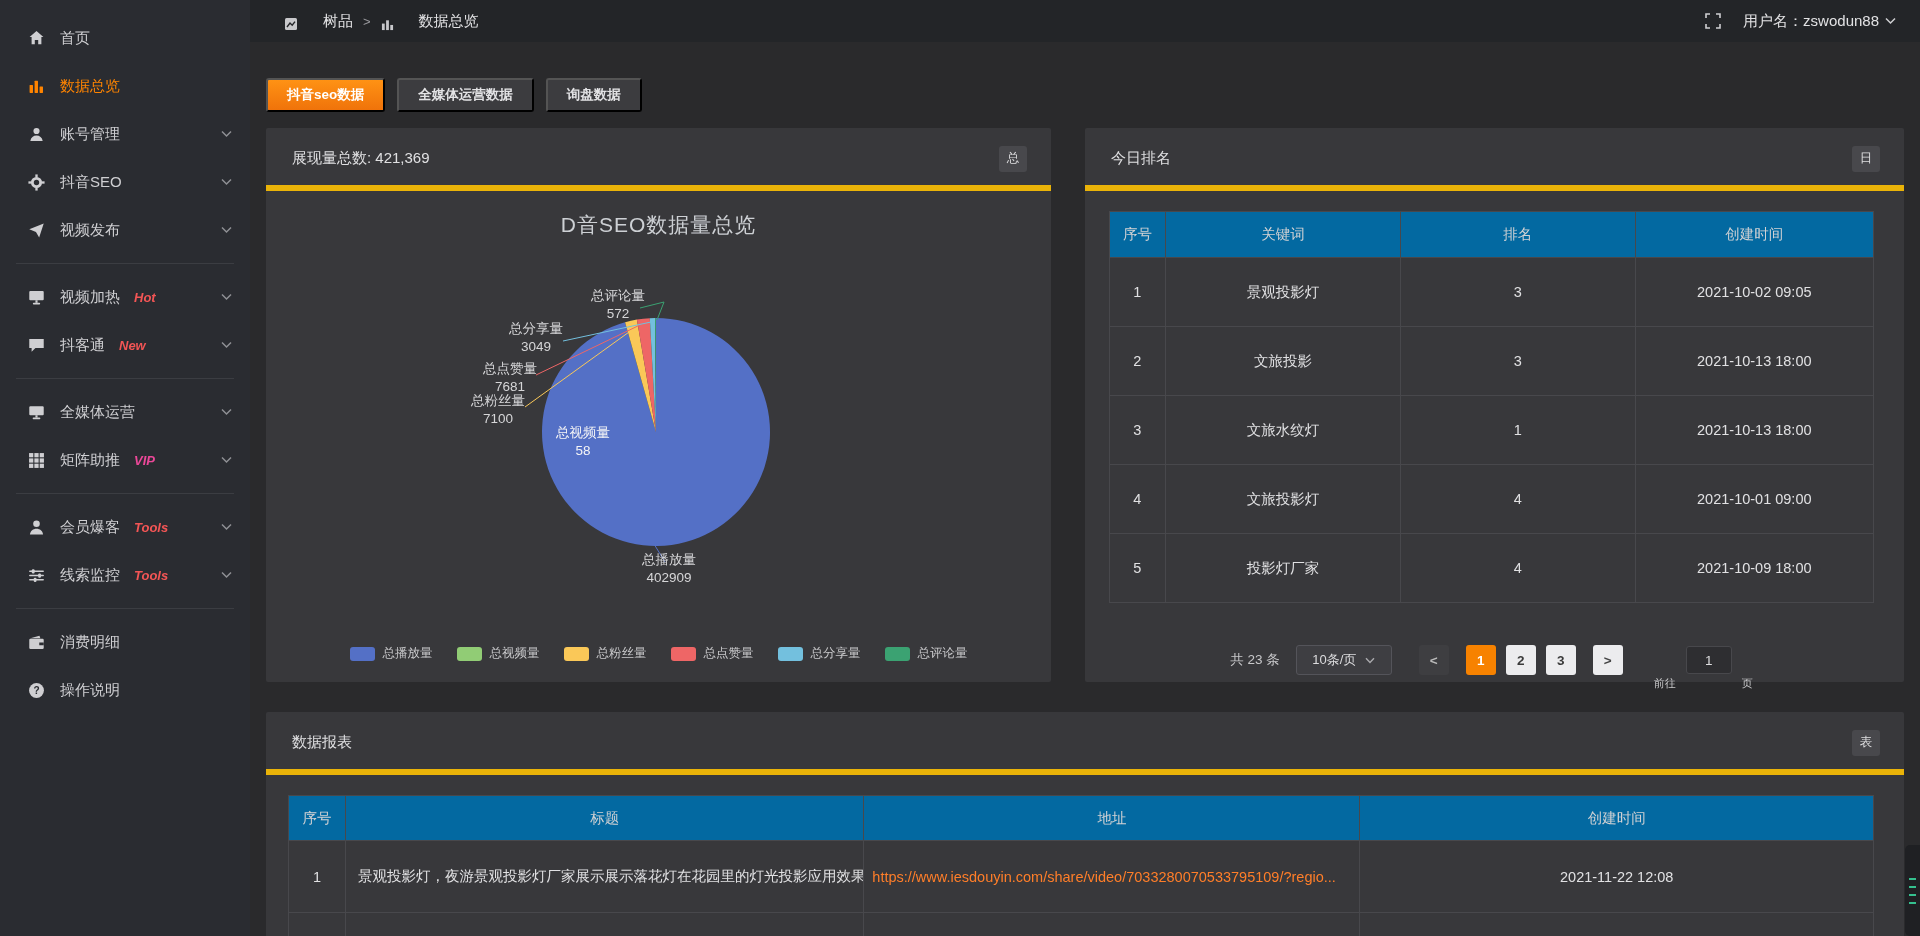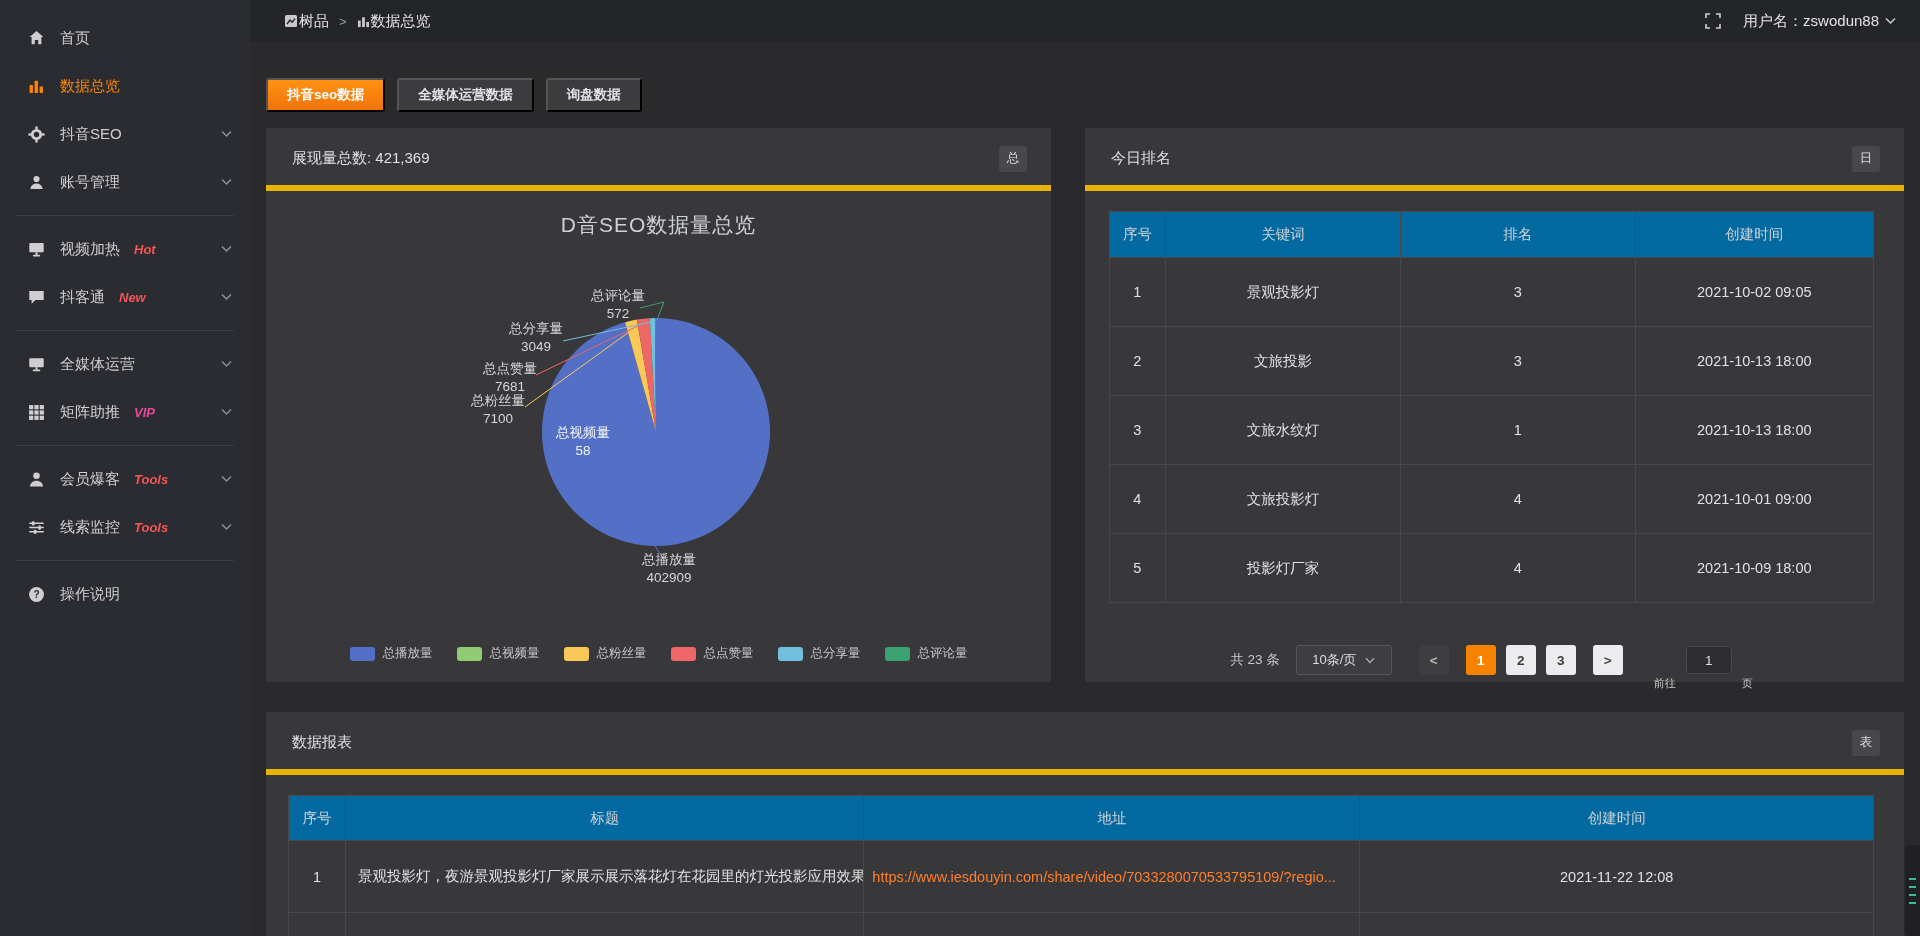--- a/index.html
+++ b/index.html
@@ -20,21 +20,21 @@
   .nav-item.active { color:#ff8400; }
   .nav-label { white-space:nowrap; }
   .nav-badge { font-size:13px; font-weight:bold; font-style:italic; margin-left:14px; }
   .nav-chevron { margin-left:auto; color:#8f9094; display:flex; }
   .nav-divider { height:1px; background:#3b3d42; margin:9px 16px; }
 
   
   .main { flex:1; display:flex; flex-direction:column; min-width:0; }
   .topbar { height:42px; background:#232528; display:flex; align-items:center;
     padding:0 24px 0 34px; color:#e2e2e4; font-size:15px; flex:none; }
-  .crumb { display:flex; align-items:center; gap:1px; cursor:pointer; }
+  .crumb { display:flex; align-items:flex-end; gap:25px; cursor:pointer; }
   .crumb-sep { color:#9a9a9e; margin:0 10px; font-size:13px; }
   .topbar-right { margin-left:auto; display:flex; align-items:center; gap:22px; }
   .fs-icon { display:flex; cursor:pointer; }
   .user-entry { display:flex; align-items:center; gap:6px; cursor:pointer; }
 
   
   .content { flex:1; padding:36px 16px 0 16px; overflow:hidden; background:#2a2a2c; }
   .tabs { display:flex; gap:12px; margin-bottom:16px; }
   .tab { height:34px; padding:0 19px; border-radius:3px; background:#3c3c3f; color:#e3e3e5;
     font-size:13.5px; font-weight:bold; display:flex; align-items:center; cursor:pointer; }
@@ -133,42 +133,55 @@
               <rect x="1.5" y="6.5" width="3.2" height="7.5" rx=".5"></rect>
               <rect x="6.2" y="2.5" width="3.2" height="11.5" rx=".5"></rect>
               <rect x="10.9" y="8" width="3.2" height="6" rx=".5"></rect>
             </svg>
           </span>
           <span class="nav-label">数据总览</span>
         </div>
         <div class="nav-item">
           <span class="nicon">
             <svg width="17" height="17" viewBox="0 0 16 16" fill="currentColor">
+              <circle cx="8" cy="4.7" r="2.9"></circle>
+              <path d="M2.2 14 C2.7 10.8 5.1 9 8 9 s5.3 1.8 5.8 5 Z"></path>
+            </svg>
+          </span>
+          <span class="nav-label">账号管理</span>
+          <span class="nav-chevron">
+            <svg width="11" height="8" viewBox="0 0 11 8" fill="none" stroke="currentColor" stroke-width="1.5">
+              <path d="M1 1.5 L5.5 6 L10 1.5"></path>
+            </svg>
+          </span>
+        </div>
+        <div class="nav-item">
+          <span class="nicon">
+            <svg width="17" height="17" viewBox="0 0 16 16" fill="currentColor">
               <circle cx="8" cy="8" r="3.9" fill="none" stroke="currentColor" stroke-width="2.7"></circle>
               <rect x="6.9" y="0.4" width="2.2" height="3"></rect>
               <rect x="6.9" y="12.6" width="2.2" height="3"></rect>
               <rect x="0.4" y="6.9" width="3" height="2.2"></rect>
               <rect x="12.6" y="6.9" width="3" height="2.2"></rect>
             </svg>
           </span>
           <span class="nav-label">抖音SEO</span>
           <span class="nav-chevron">
             <svg width="11" height="8" viewBox="0 0 11 8" fill="none" stroke="currentColor" stroke-width="1.5">
               <path d="M1 1.5 L5.5 6 L10 1.5"></path>
             </svg>
           </span>
         </div>
         <div class="nav-item">
           <span class="nicon">
             <svg width="17" height="17" viewBox="0 0 16 16" fill="currentColor">
-              <circle cx="8" cy="4.7" r="2.9"></circle>
-              <path d="M2.2 14 C2.7 10.8 5.1 9 8 9 s5.3 1.8 5.8 5 Z"></path>
-            </svg>
-          </span>
-          <span class="nav-label">账号管理</span>
+              <path d="M1.2 6.9 L14.8 1.3 L10.5 14.6 L7.5 9.5 Z"></path>
+            </svg>
+          </span>
+          <span class="nav-label">视频发布</span>
           <span class="nav-chevron">
             <svg width="11" height="8" viewBox="0 0 11 8" fill="none" stroke="currentColor" stroke-width="1.5">
               <path d="M1 1.5 L5.5 6 L10 1.5"></path>
             </svg>
           </span>
         </div>
         <div class="nav-divider"></div>
         <div class="nav-item">
           <span class="nicon">
             <svg width="17" height="17" viewBox="0 0 16 16" fill="currentColor">
@@ -266,20 +279,30 @@
           </span>
           <span class="nav-label">线索监控</span>
           <span class="nav-badge" style="color:#f25555">Tools</span>
           <span class="nav-chevron">
             <svg width="11" height="8" viewBox="0 0 11 8" fill="none" stroke="currentColor" stroke-width="1.5">
               <path d="M1 1.5 L5.5 6 L10 1.5"></path>
             </svg>
           </span>
         </div>
         <div class="nav-divider"></div>
+        <div class="nav-item">
+          <span class="nicon">
+            <svg width="17" height="17" viewBox="0 0 16 16" fill="currentColor">
+              <path d="M2.2 4.1 L10.8 1.6 L11.6 4.1 Z"></path>
+              <rect x="1.2" y="4.5" width="13.6" height="9.6" rx="1.1"></rect>
+              <rect x="10.6" y="8" width="4.2" height="2.6" fill="#2a2c31"></rect>
+            </svg>
+          </span>
+          <span class="nav-label">消费明细</span>
+        </div>
         <div class="nav-item">
           <span class="nicon">
             <svg width="17" height="17" viewBox="0 0 16 16" fill="currentColor">
               <circle cx="8" cy="8" r="7"></circle>
               <text x="8" y="11.3" text-anchor="middle" font-size="9.5" font-weight="bold" fill="#2a2c31">?</text>
             </svg>
           </span>
           <span class="nav-label">操作说明</span>
         </div>
       </nav>

